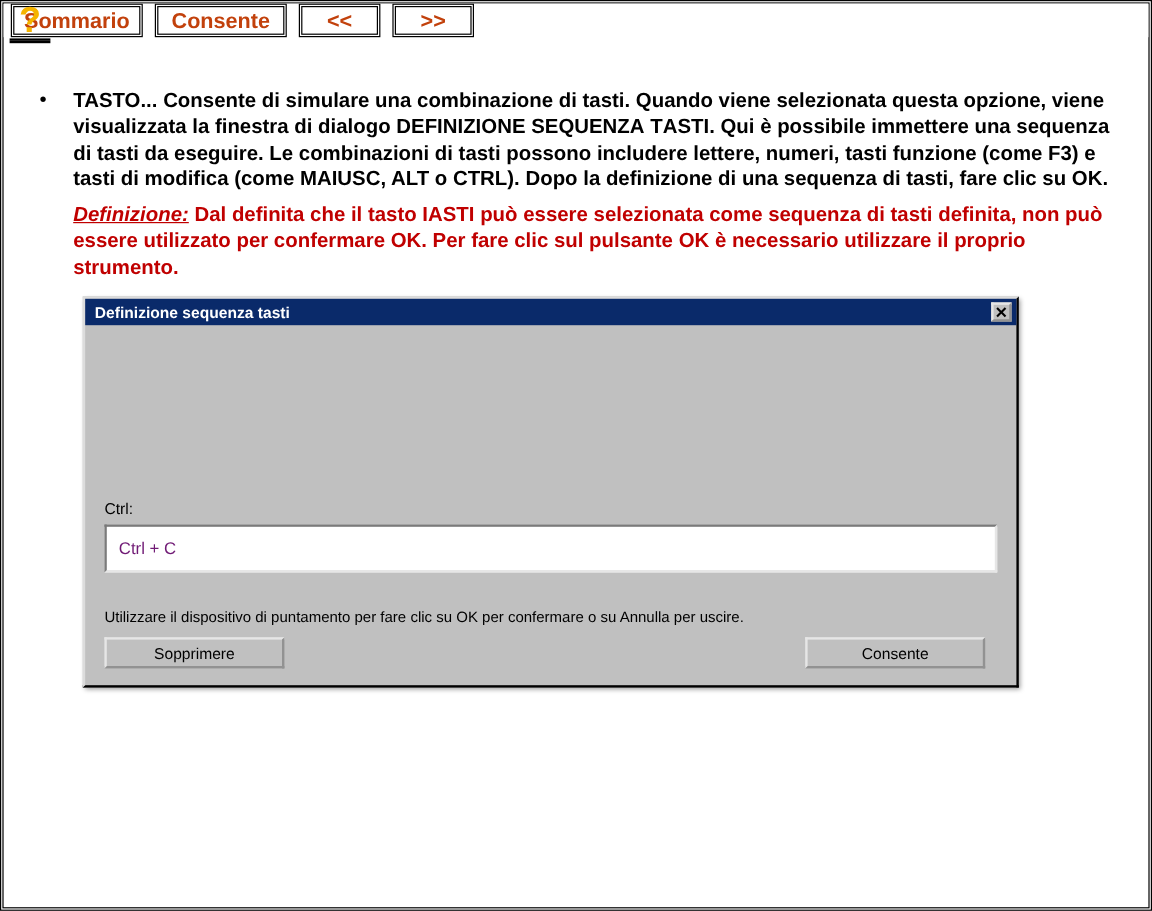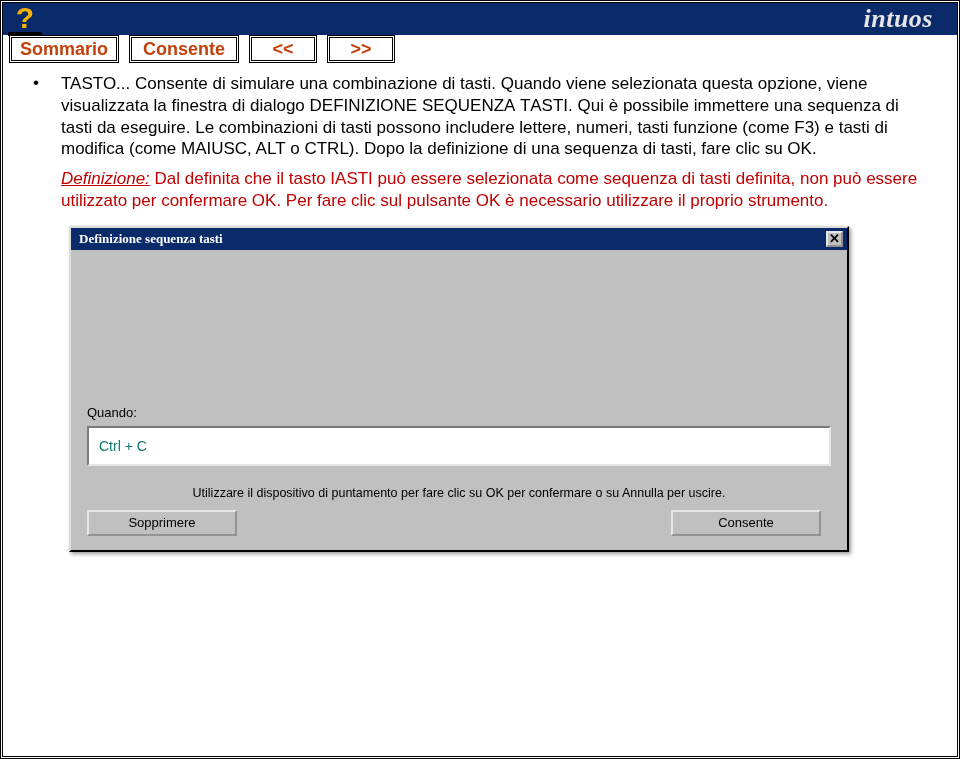--- a/index.html
+++ b/index.html
@@ -87,20 +87,21 @@
     top: 62px;
     bottom: 0;
     padding: 8px 30px 12px 30px;
     overflow: hidden;
   }
   .doc-text {
     font-size: 17px;
     line-height: 1.28;
     color: #000;
     margin-left: 36px;
+    font-weight: bold;
   }
   .bullet-row {
     display:flex;
   }
   .bullet-dot {
     width: 28px;
     flex: 0 0 28px;
     font-size: 17px;
   }
   .sc { font-variant: small-caps; }
@@ -126,21 +127,20 @@
   .dlg-titlebar {
     height: 22px;
     background: #0a2a6a;
     color: #fff;
     display: flex;
     align-items: center;
     justify-content: space-between;
     padding: 0 4px 0 8px;
     font-size: 13px;
     font-weight: bold;
-    font-family: Liberation Serif, serif;
   }
   .dlg-close {
     width: 17px; height: 16px;
     background:#c0c0c0;
     color:#000;
     font-size:13px;
     font-weight:bold;
     display:flex; align-items:center; justify-content:center;
     border: 2px outset #e6e6e6;
     line-height: 1;
@@ -157,25 +157,25 @@
   .dlg-label { margin-bottom: 6px; font-size:13px; color:#000; }
   .dlg-input {
     background:#fff;
     border: 2px solid;
     border-top-color:#7a7a7a;
     border-left-color:#7a7a7a;
     border-right-color:#e6e6e6;
     border-bottom-color:#e6e6e6;
     padding: 10px 10px;
     font-size:14px;
-    color:#0f766e;
-    margin-bottom: 20px;
+    color:#701a75;
+    margin-bottom: 30px;
     width: 100%;
   }
-  .dlg-hint { font-size:12.5px; color:#000; margin-bottom: 10px; text-align: center; }
+  .dlg-hint { font-size:12.5px; color:#000; margin-bottom: 10px; }
   .dlg-buttons {
     display:flex;
     justify-content: space-between;
     gap: 36px;
     padding-right: 10px;
   }
   .dlg-btn {
     min-width: 150px;
     height: 26px;
     background:#c0c0c0;
@@ -183,23 +183,20 @@
     font-size: 13px;
     display:flex; align-items:center; justify-content:center;
     color:#000;
   }
 </style>
 </head>
 <body>
 
 <div class="page">
 
-  <div class="topbar">
-    <span class="logo">intuos</span>
-  </div>
 
   <div class="question-block">
     <span class="help-icon">?</span>
     <span class="help-underline"></span>
   </div>
 
   <div class="navbar">
     <div class="nav-btn">Sommario</div>
     <div class="nav-btn">Consente</div>
     <div class="nav-btn small">&lt;&lt;</div>
@@ -220,21 +217,21 @@
     </div>
 
     <div class="dialog-wrap">
       <div class="dialog">
         <div class="dlg-titlebar">
           <span>Definizione sequenza tasti</span>
           <span class="dlg-close">✕</span>
         </div>
         <div class="dlg-body">
           <div class="dlg-spacer"></div>
-          <div class="dlg-label">Quando:</div>
+          <div class="dlg-label">Ctrl:</div>
           <div class="dlg-input">Ctrl + C</div>
           <div class="dlg-hint">Utilizzare il dispositivo di puntamento per fare clic su OK per confermare o su Annulla per uscire.</div>
           <div class="dlg-buttons">
             <div class="dlg-btn">Sopprimere</div>
             <div class="dlg-btn">Consente</div>
           </div>
         </div>
       </div>
     </div>
 

